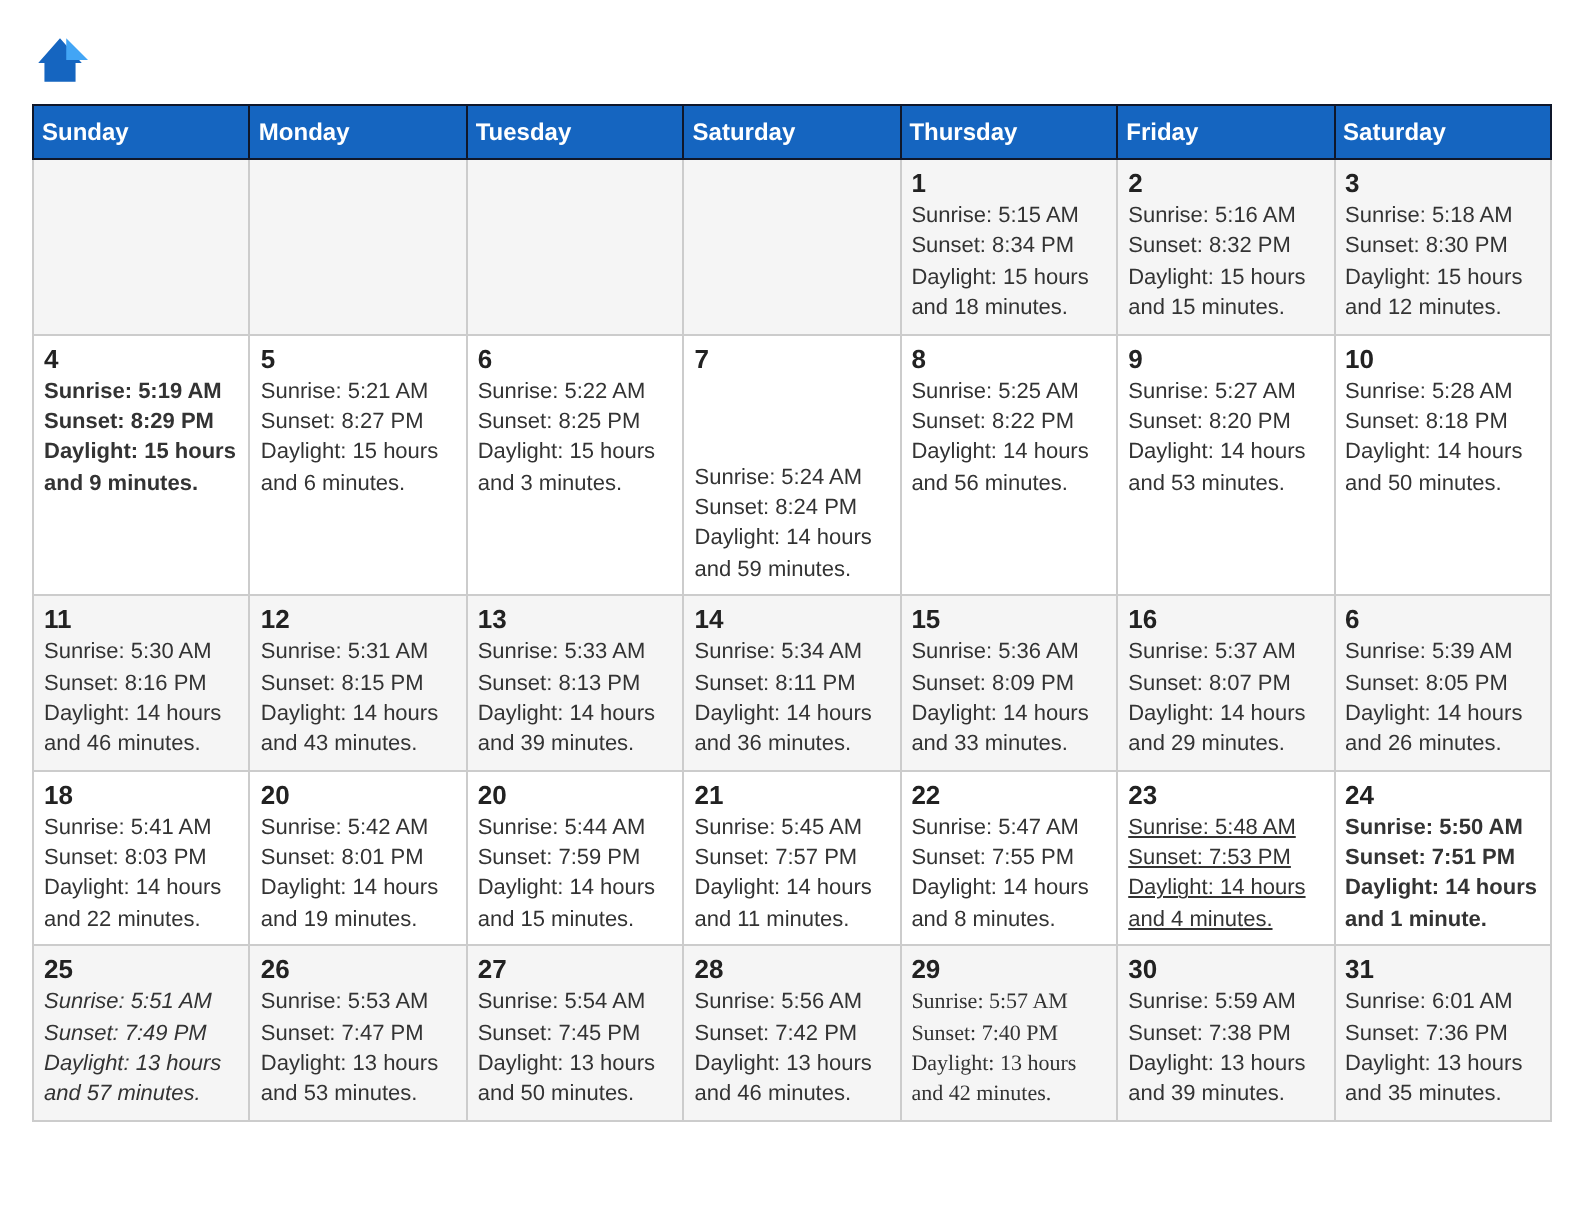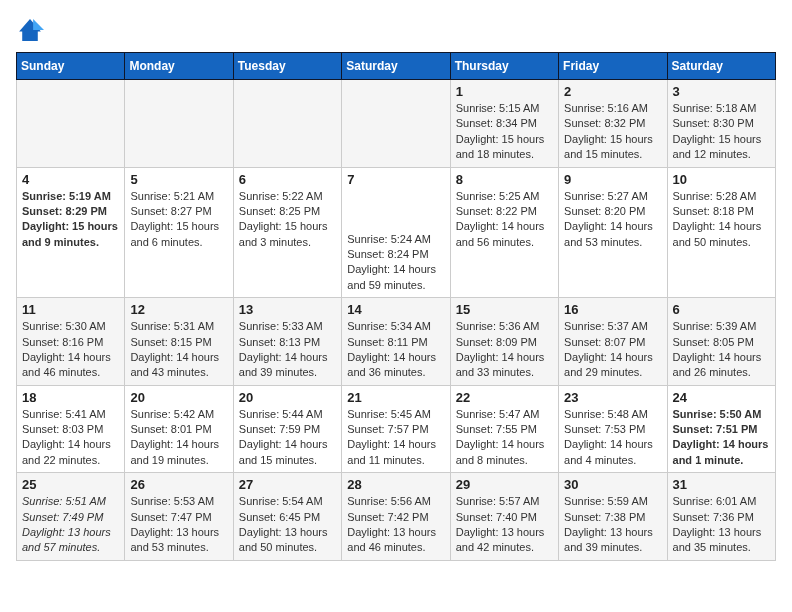--- a/index.html
+++ b/index.html
@@ -294,21 +294,21 @@
         </td>
         <td>
           <span class="day-number">22</span>
           <div class="day-info" style="white-space: pre-line;">Sunrise: 5:47 AM
 Sunset: 7:55 PM
 Daylight: 14 hours
 and 8 minutes.</div>
         </td>
         <td>
           <span class="day-number">23</span>
-          <div class="day-info" style="white-space: pre-line;">Sunrise: 5:48 AM
+          <div class="day-info" style="white-space: pre-line; text-decoration: underline;">Sunrise: 5:48 AM
 Sunset: 7:53 PM
 Daylight: 14 hours
 and 4 minutes.</div>
         </td>
         <td>
           <span class="day-number">24</span>
           <div class="day-info" style="white-space: pre-line; font-weight: bold;">Sunrise: 5:50 AM
 Sunset: 7:51 PM
 Daylight: 14 hours
 and 1 minute.</div>
@@ -325,34 +325,34 @@
         <td>
           <span class="day-number">26</span>
           <div class="day-info" style="white-space: pre-line;">Sunrise: 5:53 AM
 Sunset: 7:47 PM
 Daylight: 13 hours
 and 53 minutes.</div>
         </td>
         <td>
           <span class="day-number">27</span>
           <div class="day-info" style="white-space: pre-line;">Sunrise: 5:54 AM
-Sunset: 6:45 PM
+Sunset: 7:45 PM
 Daylight: 13 hours
 and 50 minutes.</div>
         </td>
         <td>
           <span class="day-number">28</span>
           <div class="day-info" style="white-space: pre-line;">Sunrise: 5:56 AM
 Sunset: 7:42 PM
 Daylight: 13 hours
 and 46 minutes.</div>
         </td>
         <td>
           <span class="day-number">29</span>
-          <div class="day-info" style="white-space: pre-line;">Sunrise: 5:57 AM
+          <div class="day-info" style="white-space: pre-line; font-family: Liberation Serif, serif;">Sunrise: 5:57 AM
 Sunset: 7:40 PM
 Daylight: 13 hours
 and 42 minutes.</div>
         </td>
         <td>
           <span class="day-number">30</span>
           <div class="day-info" style="white-space: pre-line;">Sunrise: 5:59 AM
 Sunset: 7:38 PM
 Daylight: 13 hours
 and 39 minutes.</div>

